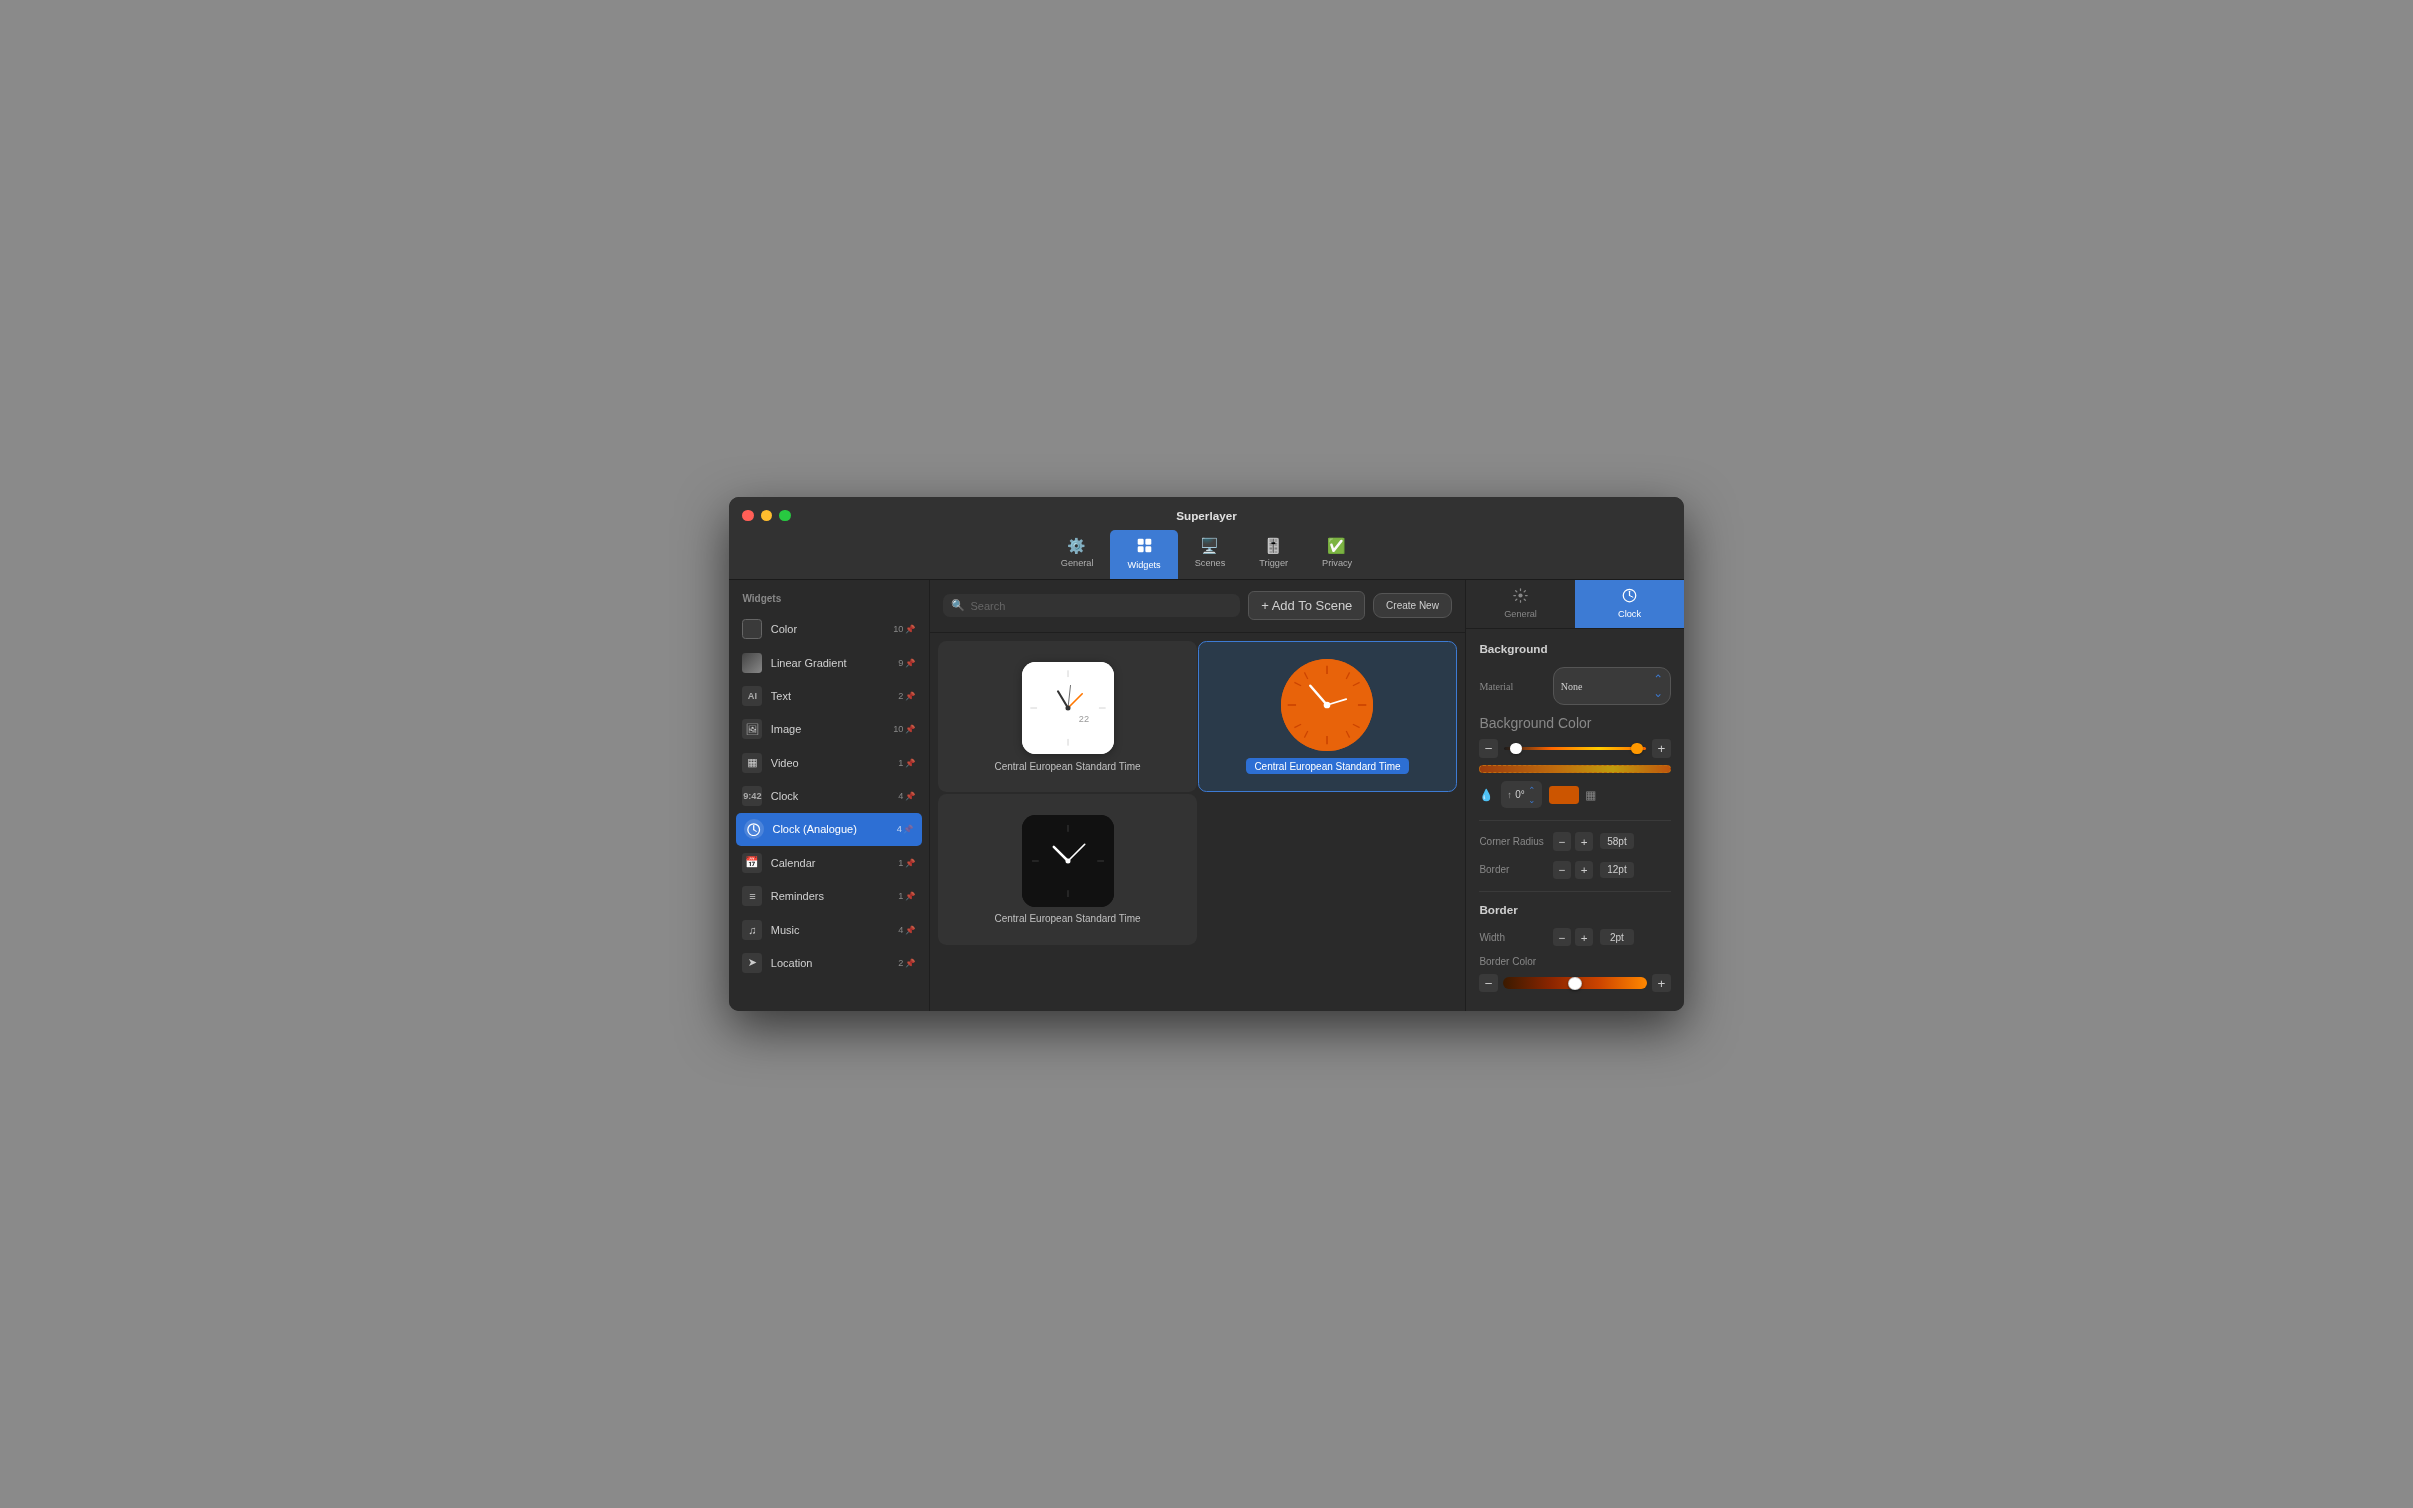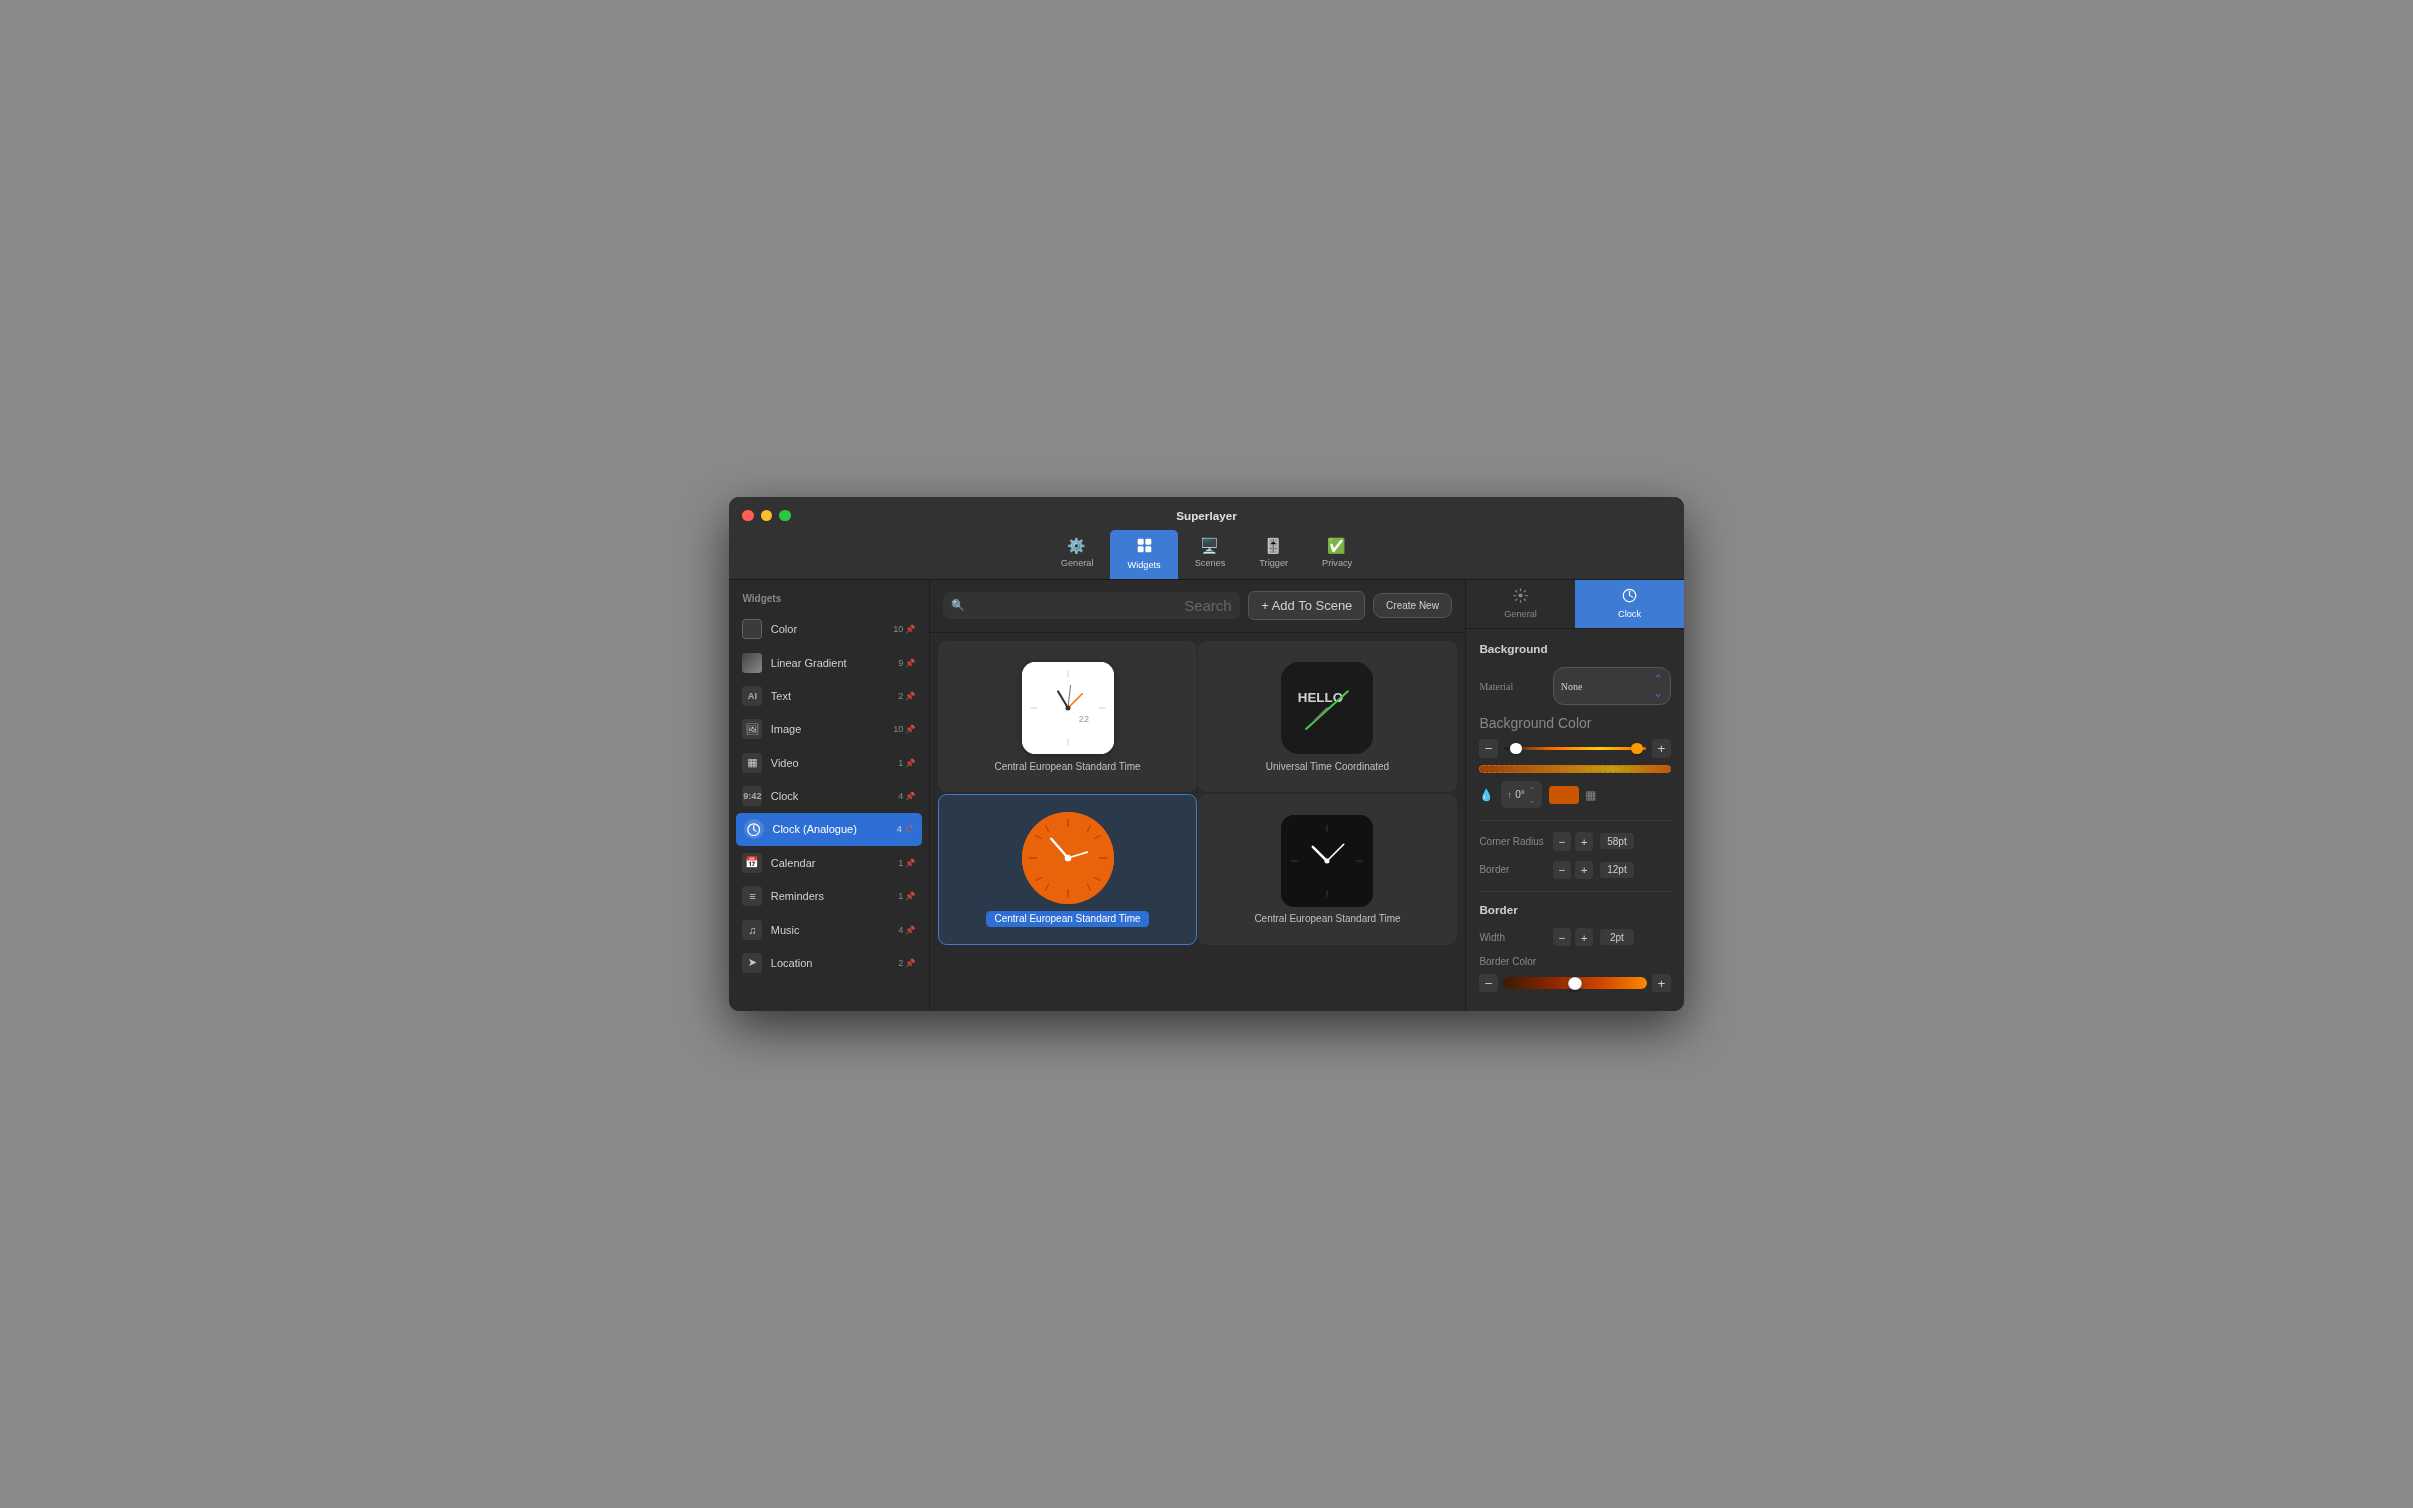--- a/index.html
+++ b/index.html
@@ -184,23 +184,22 @@
     }
     .search-icon {
       color: #888;
       font-size: 11px;
     }
     .search-input {
       background: transparent;
       border: none;
       outline: none;
       color: #d0d0d0;
-      font-size: 15px;
-      flex: 1;
-      text-align: right;
+      font-size: 11px;
+      flex: 1;
     }
     .search-input::placeholder { color: #666; }
     .btn-add-scene {
       background: #3a3a3a;
       border: 0.8px solid #555;
       border-radius: 5.9px;
       color: #d0d0d0;
       font-size: 13px;
       padding: 5.9px 11.7px;
       cursor: pointer;
@@ -685,34 +684,20 @@
               <line x1="55" y1="55" x2="58" y2="28" stroke="#555" stroke-width="1" stroke-linecap="round"></line>
 
               <circle cx="55" cy="55" r="3" fill="#333"></circle>
 
               <text x="68" y="72" font-size="11" fill="#999" font-family="Arial">22</text>
             </svg>
           </div>
           <span class="widget-card-label">Central European Standard Time</span>
         </div>
 
-        <div class="widget-card">
-          <div class="clock-preview-2">
-            <svg width="92" height="92" viewBox="0 0 110 110">
-              <rect width="110" height="110" rx="22" fill="#1a1a1a"></rect>
-
-              <text x="20" y="48" font-size="16" fill="#d0d0d0" font-family="Arial" font-weight="bold">HELLO</text>
-
-              <line x1="30" y1="80" x2="80" y2="35" stroke="#44cc44" stroke-width="2.5" stroke-linecap="round"></line>
-
-              <line x1="55" y1="55" x2="40" y2="70" stroke="#777" stroke-width="2" stroke-linecap="round"></line>
-            </svg>
-          </div>
-          <span class="widget-card-label">Universal Time Coordinated</span>
-        </div>
 
         <div class="widget-card selected">
           <div class="clock-preview-3">
             <svg width="92" height="92" viewBox="0 0 110 110">
               <circle cx="55" cy="55" r="55" fill="#e8630a"></circle>
 
               <g stroke="#cc4400" stroke-width="2">
                 <line x1="55" y1="8" x2="55" y2="18"></line>
                 <line x1="55" y1="92" x2="55" y2="102"></line>
                 <line x1="8" y1="55" x2="18" y2="55"></line>

